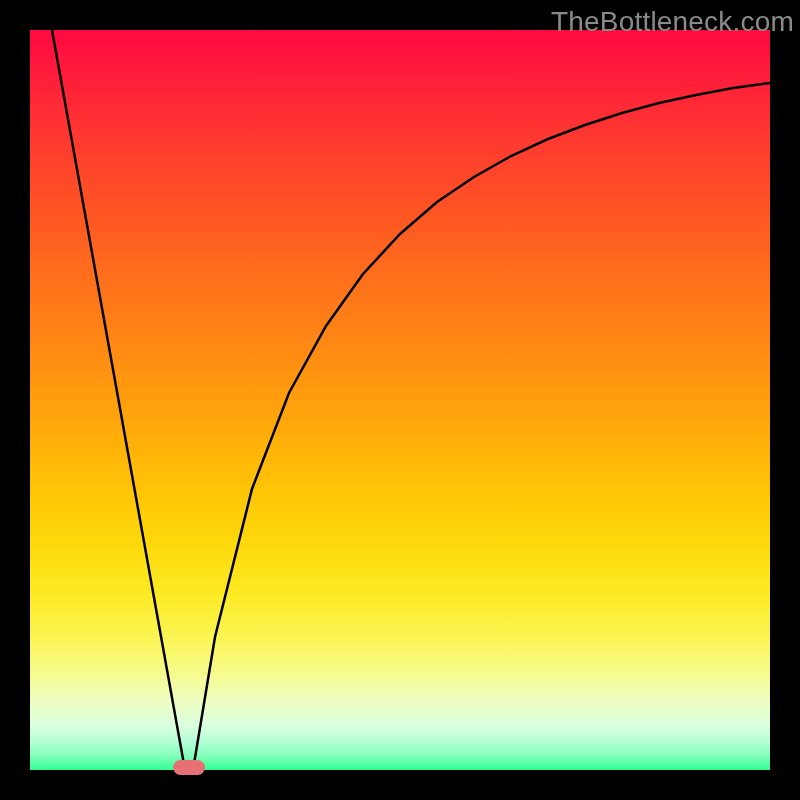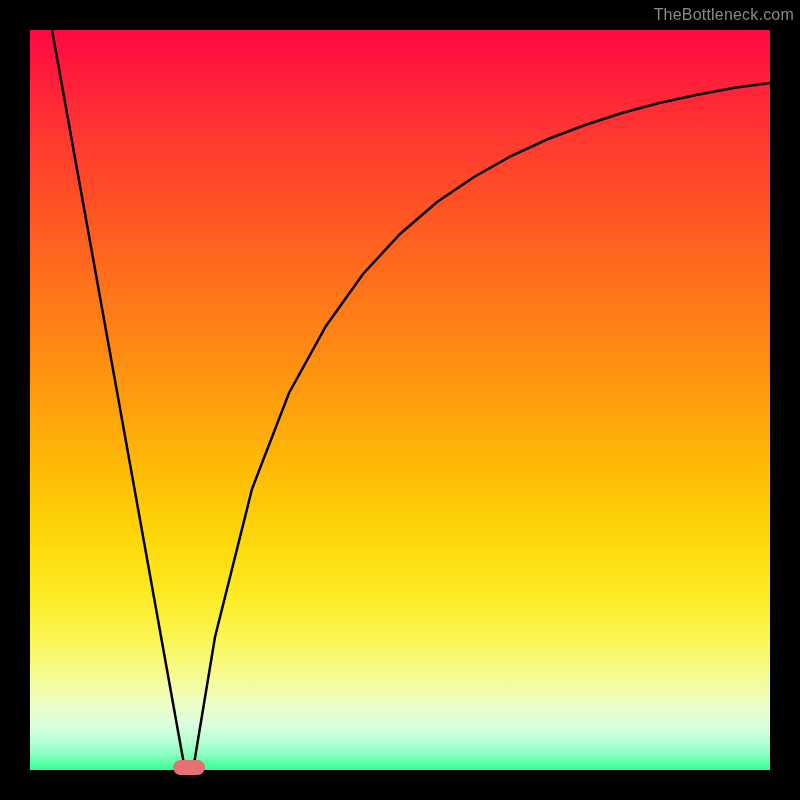--- a/index.html
+++ b/index.html
@@ -4,21 +4,21 @@
 <style>
 html,body{margin:0;padding:0;width:800px;height:800px;overflow:hidden;background:#fff;font-family:Arial,Helvetica,sans-serif}
 .frame{position:absolute;left:0;top:0;width:800px;height:800px;background:#000}
 .plot{position:absolute;left:30px;top:30px;width:740px;height:740px;
   background:linear-gradient(to bottom,
     #ff0a40 0%, #ff1040 2%, #ff2338 8%, #ff3a30 15%,
     #ff5324 24%, #ff6e1c 33%, #ff8714 42%, #ff9e0d 50%,
     #ffb408 57%, #ffc706 63%, #fdd80b 69%, #fdea22 76%,
     #fbf552 82%, #f6fb8e 87%, #edfec5 91%, #d9ffde 94%,
     #b8ffd7 96%, #86ffbd 98%, #30ff93 100%)}
-.watermark{position:absolute;right:6px;top:6px;color:#8a8a8a;font-size:16px;font-weight:500;letter-spacing:.2px}
+.watermark{position:absolute;right:6px;top:6px;color:#8a8a8a;font-size:28px;font-weight:500;letter-spacing:.2px}
 svg.curve{position:absolute;left:30px;top:30px;width:740px;height:740px;overflow:visible}
 .marker{position:absolute;width:32px;height:15px;border-radius:8px;background:#e77074}
 </style>
 </head>
 <body>
 
 <div class="frame">
   <div class="plot"></div>
 
   <svg class="curve" viewBox="0 0 740 740" preserveAspectRatio="none">

